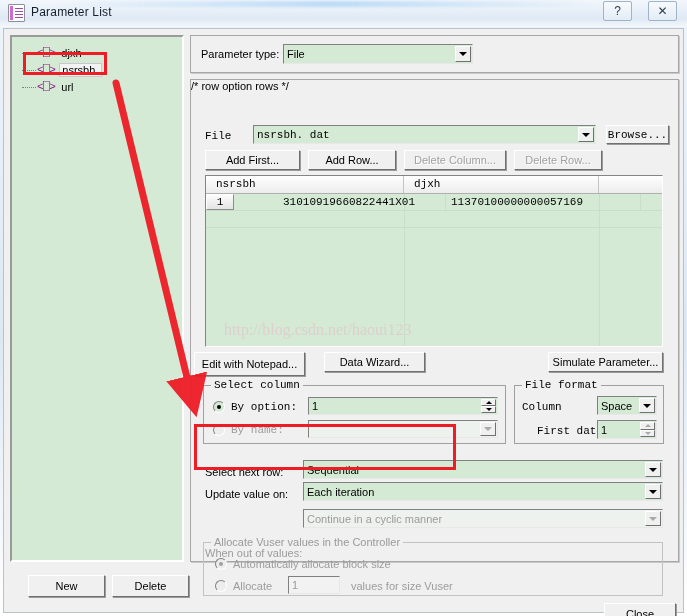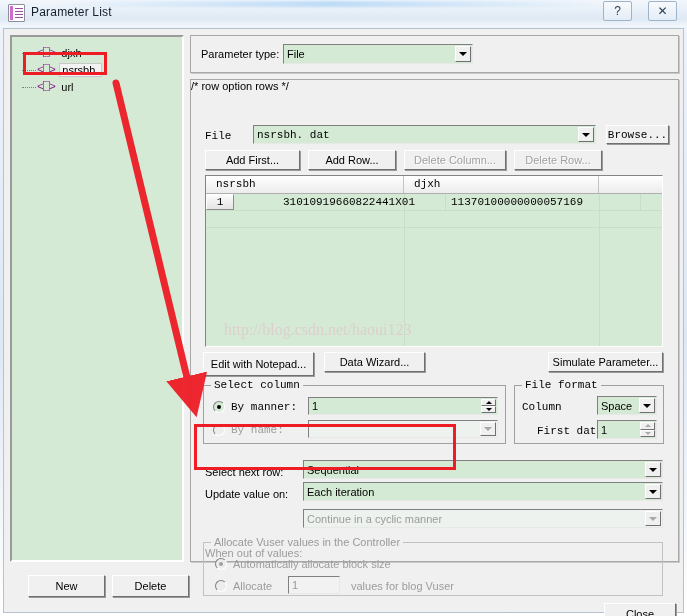--- a/index.html
+++ b/index.html
@@ -460,32 +460,32 @@
           <div class="grow" style="top:18px;">
             <div class="rowhdr">1</div>
             <div class="gcell" style="left:30px; width:168px;">31010919660822441X01</div>
             <div class="gcell" style="left:198px; width:195px;">11370100000000057169</div>
             <div class="gcell" style="left:393px; width:63px; border-right:none;"></div>
           </div>
           <div class="grow" style="top:35px;"></div>
           <div id="watermark">http://blog.csdn.net/haoui123</div>
         </div>
 
-        <div class="btn" style="left:12px; top:272px; width:111px; height:24px;text-align:right;">Edit with Notepad...</div>
+        <div class="btn" style="left:3px; top:272px; width:111px; height:24px;text-align:right;">Edit with Notepad...</div>
         <div class="btn" style="left:133px; top:272px; width:101px; height:20px;">Data Wizard...</div>
         <div class="btn" style="left:357px; top:272px; width:115px; height:20px;">Simulate Parameter...</div>
 
         
         <div class="grp" style="left:12px; top:305px; width:303px; height:59px;">
           <span class="grp-title">Select column</span>
         </div>
         <div class="radio" style="left:22px; top:321px;">
             <span class="dot"></span>
           </div>
-        <span class="lbl mono" style="left:40px; top:321px;">By manner:</span>
+        <span class="lbl mono" style="left:40px; top:321px;">By option:</span>
         <div class="field" style="left:117px; top:317px; width:190px; height:18px;">
           <span>1</span>
           <span class="spin">
               <div>
                 <span class="tri-up-s"></span>
               </div>
               <div>
                 <span class="tri-dn-s"></span>
               </div>
             </span>
@@ -554,21 +554,21 @@
         </div>
         <div class="radio dimr" style="left:24px; top:478px;">
             <span class="dot dimdot"></span>
           </div>
         <span class="lbl dim" style="left:42px; top:478px;">Automatically allocate block size</span>
         <div class="radio dimr" style="left:24px; top:500px;"></div>
         <span class="lbl dim" style="left:42px; top:500px;">Allocate</span>
         <div class="field disabledfield" style="left:97px; top:496px; width:52px; height:18px; background:#f2f2f2;">
           <span>1</span>
         </div>
-        <span class="lbl dim" style="left:160px; top:500px;">values for blog Vuser</span>
+        <span class="lbl dim" style="left:160px; top:500px;">values for size Vuser</span>
 
       </div>
     </div>
 
     <div class="btn" style="left:24px; top:546px; width:77px; height:22px;">New</div>
     <div class="btn" style="left:108px; top:546px; width:77px; height:22px;">Delete</div>
     <div class="btn" style="left:600px; top:574px; width:72px; height:22px;">Close</div>
 
   </div>
 

